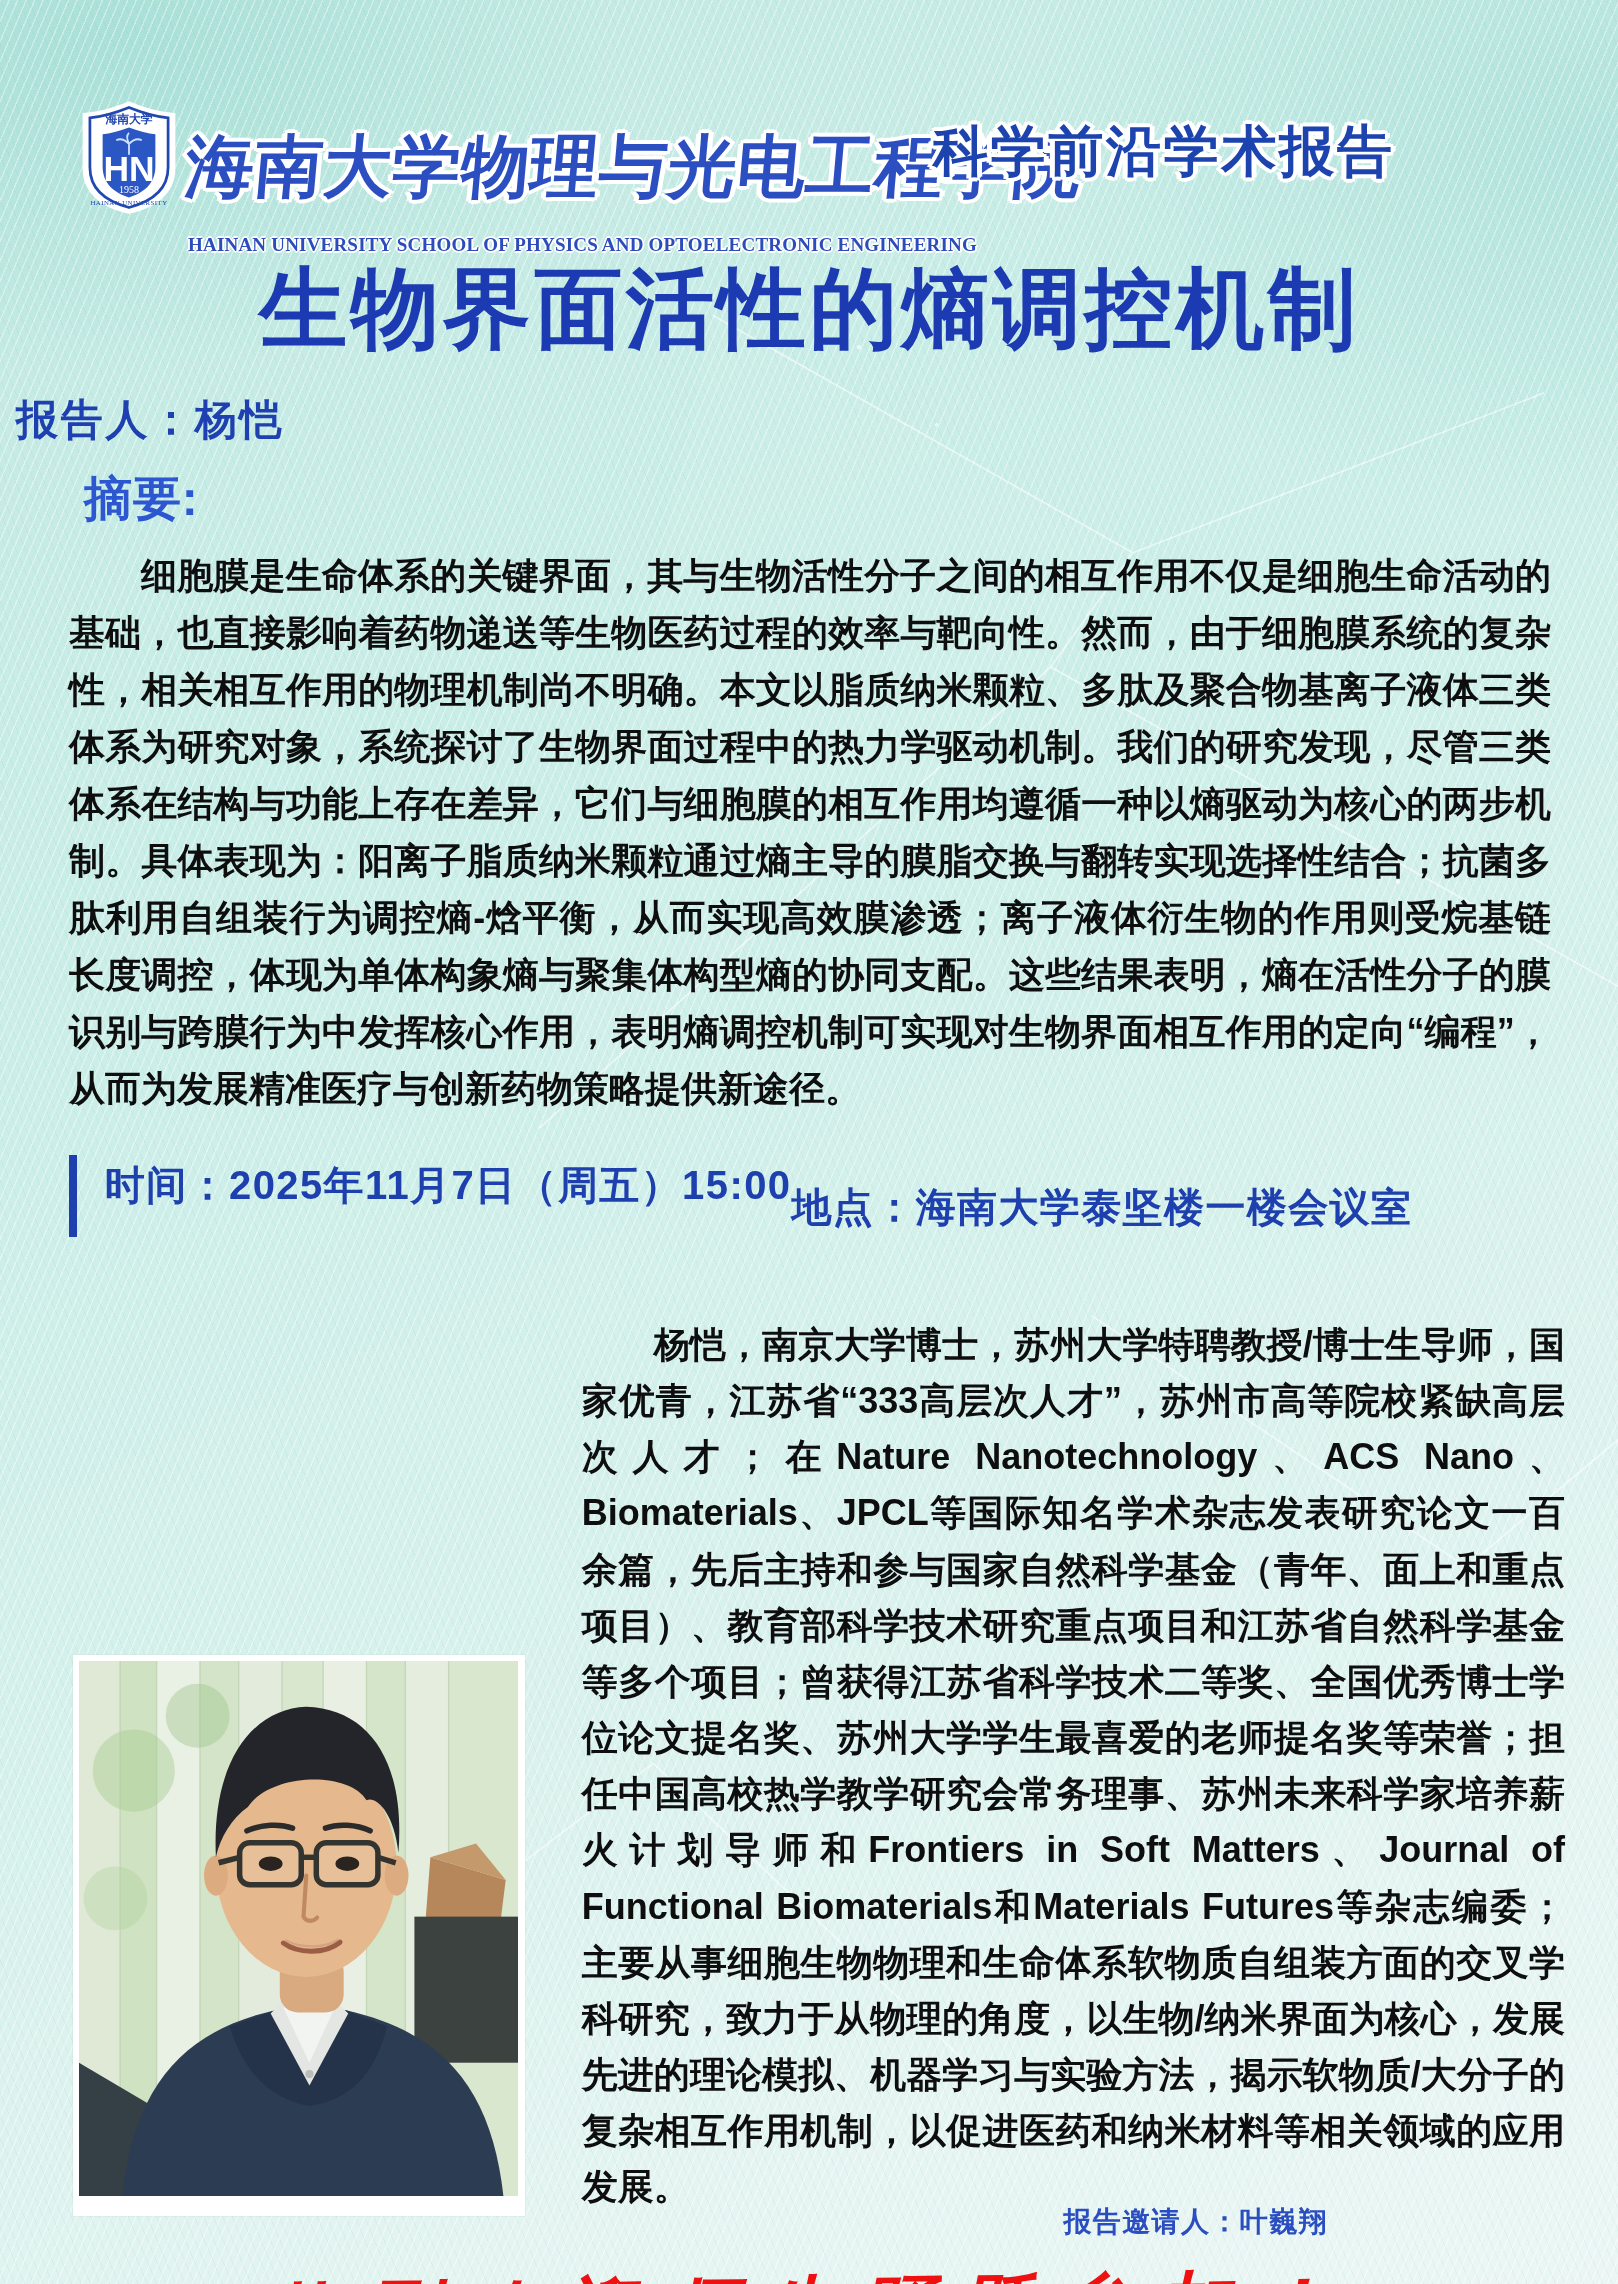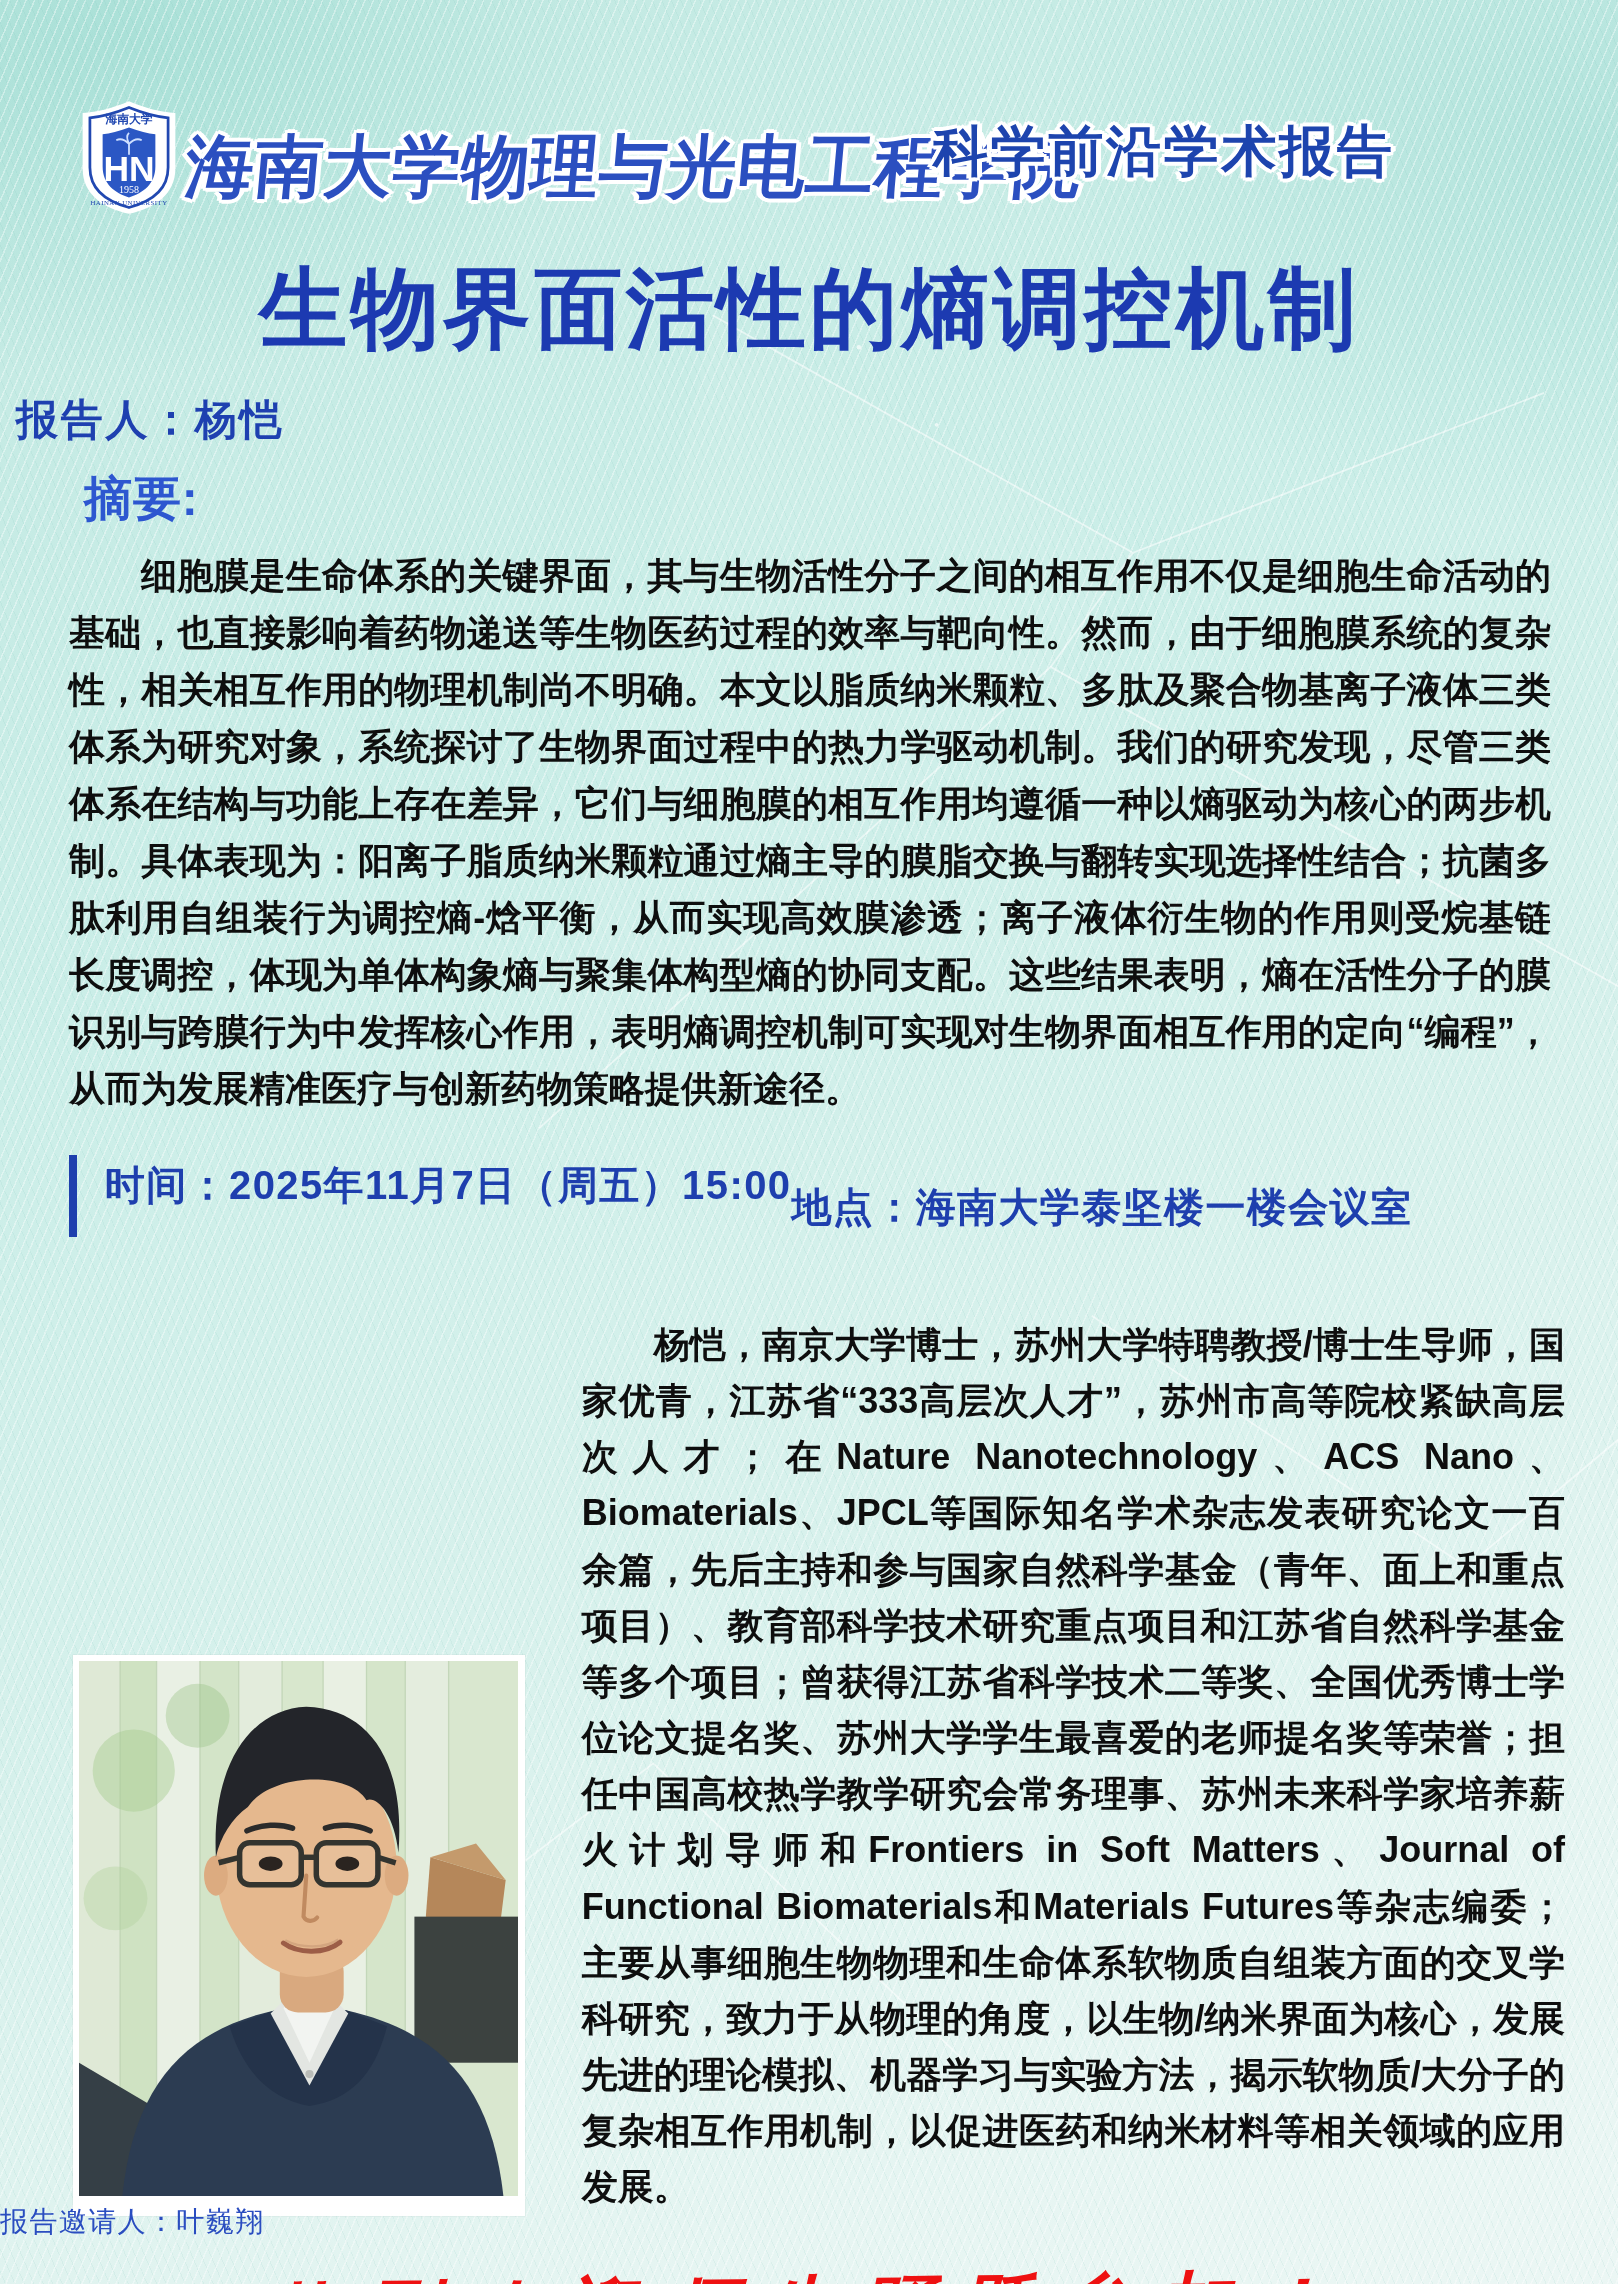--- a/index.html
+++ b/index.html
@@ -36,22 +36,22 @@
   .schedule{position:absolute;left:69px;top:1155px;display:flex;}
   .schedule .bar{width:7.8px;background:#1e3fae;margin-right:28px;}
   .schedule .rows{display:flex;justify-content:space-between;padding:2.7px 0;}
   .sched-line{font-size:40px;font-weight:800;color:#1e3fae;letter-spacing:1.4px;white-space:nowrap;}
   .sched-line + .sched-line{margin-top:22px;}
   .speaker-section{position:absolute;left:73px;top:1317px;width:1492px;display:flex;align-items:flex-end;}
   .photo{flex:0 0 auto;width:439px;height:548px;background:#fff;padding:6.4px;box-shadow:0 0 0 0.5px rgba(0,0,0,.06);}
   .photo svg{display:block;width:439px;height:535px;}
   .bio{margin-left:57px;flex:1 1 auto;font-size:36px;line-height:1.56;color:#0e0e0e;font-weight:600;
     text-align:justify;text-indent:2em;}
-  .inviter{position:absolute;left:0;width:1328px;top:2203px;text-align:left;
-    font-size:28px;font-weight:400;color:#2a4dc0;letter-spacing:1.4px;}
+  .inviter{position:absolute;left:0;width:1328px;top:2203px;text-align:right;
+    font-size:28px;font-weight:700;color:#2a4dc0;letter-spacing:1.4px;}
   .welcome{position:absolute;left:0;width:1619px;top:2262px;text-align:center;
     font-family:"Liberation Serif","DejaVu Serif",serif;font-style:italic;font-weight:900;
     font-size:74px;color:#ee1111;letter-spacing:25px;white-space:nowrap;transform:rotate(-.6deg);}
   .logo{position:absolute;left:79px;top:100px;}
 </style>
 </head>
 <body>
 
 <div class="page">
 
@@ -93,20 +93,21 @@
         <path d="M110 96 C120 86 130 84 138 88"></path>
         <path d="M110 96 C104 84 106 76 110 72"></path>
       </g>
       <text x="110" y="178" text-anchor="middle" font-size="78" font-weight="bold" fill="#ffffff" font-family="Liberation Sans, DejaVu Sans, sans-serif">HN</text>
       <text x="110" y="205" text-anchor="middle" font-size="22" fill="#ffffff" font-family="Liberation Serif, DejaVu Serif, serif">1958</text>
       <text x="110" y="230" text-anchor="middle" font-size="15" letter-spacing="1" fill="#2148b1" font-family="Liberation Serif, DejaVu Serif, serif">HAINAN UNIVERSITY</text>
     </svg>
   </div>
 
   <div class="college-cn outline-white">海南大学物理与光电工程学院</div>
+  <div class="college-en">HAINAN UNIVERSITY SCHOOL OF PHYSICS AND OPTOELECTRONIC ENGINEERING</div>
   <div class="series-title outline-white">科学前沿学术报告</div>
 
   <div class="main-title">生物界面活性的熵调控机制</div>
   <div class="speaker-line">报告人：杨恺</div>
 
   <div class="abstract-label">摘要:</div>
   <div class="abstract-text">细胞膜是生命体系的关键界面，其与生物活性分子之间的相互作用不仅是细胞生命活动的基础，也直接影响着药物递送等生物医药过程的效率与靶向性。然而，由于细胞膜系统的复杂性，相关相互作用的物理机制尚不明确。本文以脂质纳米颗粒、多肽及聚合物基离子液体三类体系为研究对象，系统探讨了生物界面过程中的热力学驱动机制。我们的研究发现，尽管三类体系在结构与功能上存在差异，它们与细胞膜的相互作用均遵循一种以熵驱动为核心的两步机制。具体表现为：阳离子脂质纳米颗粒通过熵主导的膜脂交换与翻转实现选择性结合；抗菌多肽利用自组装行为调控熵-焓平衡，从而实现高效膜渗透；离子液体衍生物的作用则受烷基链长度调控，体现为单体构象熵与聚集体构型熵的协同支配。这些结果表明，熵在活性分子的膜识别与跨膜行为中发挥核心作用，表明熵调控机制可实现对生物界面相互作用的定向“编程”，从而为发展精准医疗与创新药物策略提供新途径。</div>
 
   <div class="schedule">
     <div class="bar"></div>

